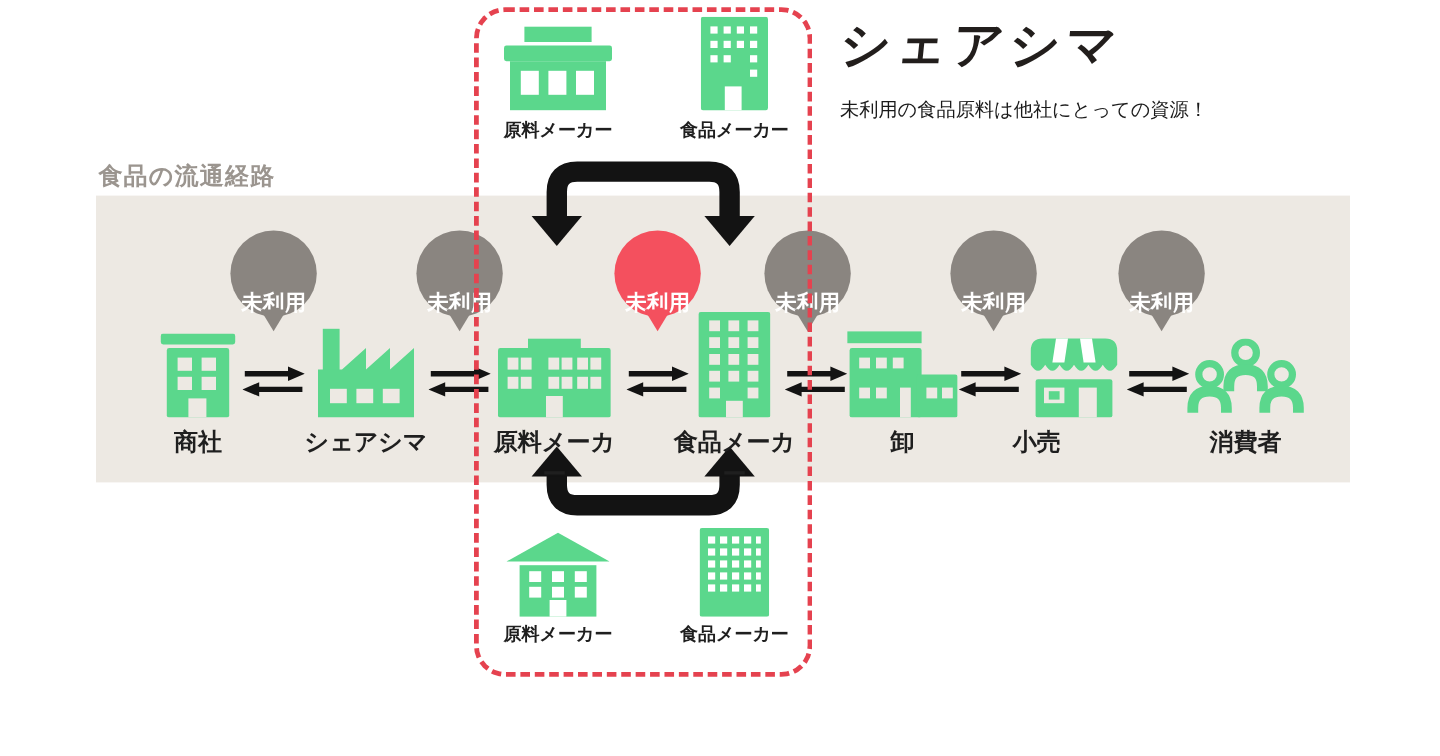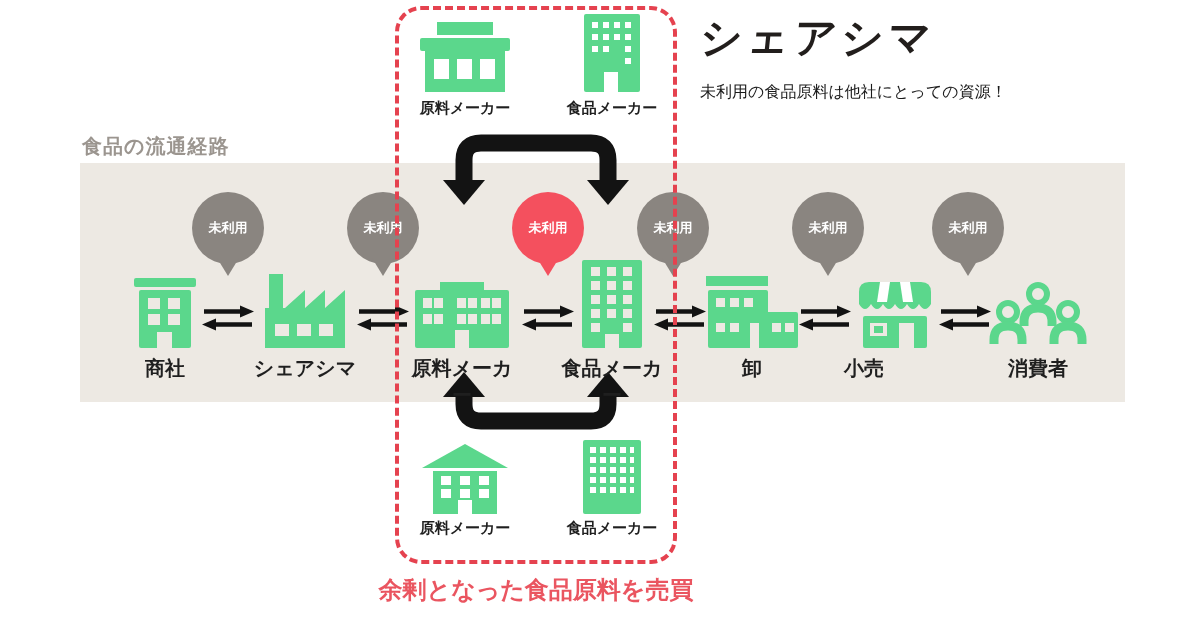--- a/index.html
+++ b/index.html
@@ -22,22 +22,22 @@
 
   .entity-icon { position:absolute; z-index:3; line-height:0; }
   .entity-label { position:absolute; z-index:3; font-size:20px; font-weight:bold;
                   color:#1F1F1F; text-align:center; top:355px; }
   .pair-label { position:absolute; z-index:3; font-size:15px; font-weight:bold;
                 color:#1F1F1F; text-align:center; width:120px; }
 
   .exchange { position:absolute; top:305px; z-index:3; line-height:0; }
 
   .bubble { position:absolute; top:192px; width:72px; height:72px; border-radius:50%;
-            background:#8A8580; color:#ffffff; display:flex; align-items:center;
-            justify-content:center; font-size:13px; font-weight:bold; z-index:4; }
+            background:#8A8580; color:#ffffff; display:flex; align-items:flex-end;
+            justify-content:center; font-size:18px; font-weight:bold; z-index:4; }
   .bubble::after { content:""; position:absolute; left:50%; transform:translateX(-50%);
                    top:66px; border:11px solid transparent; border-top:18px solid #8A8580;
                    border-bottom:0; }
   .bubble.red { background:#F4505E; }
   .bubble.red::after { border-top-color:#F4505E; }
 
   .uarrow { position:absolute; z-index:2; line-height:0; }
 
   .caption { position:absolute; left:320px; top:574px; width:432px; text-align:center;
              font-size:24px; font-weight:bold; color:#EA5560; z-index:6; }
@@ -320,15 +320,14 @@
         <rect x="47" y="37" width="4" height="6" fill="#ffffff"></rect>
       <rect x="7" y="47" width="6" height="6" fill="#ffffff"></rect>
         <rect x="17" y="47" width="6" height="6" fill="#ffffff"></rect>
         <rect x="27" y="47" width="6" height="6" fill="#ffffff"></rect>
         <rect x="37" y="47" width="6" height="6" fill="#ffffff"></rect>
         <rect x="47" y="47" width="4" height="6" fill="#ffffff"></rect>
     </svg>
   </span>
   <div class="pair-label" style="left:552px; top:519px">食品メーカー</div>
 
-  <div class="caption">余剰となった食品原料を売買</div>
 
 </div>
 
 </body></html>

